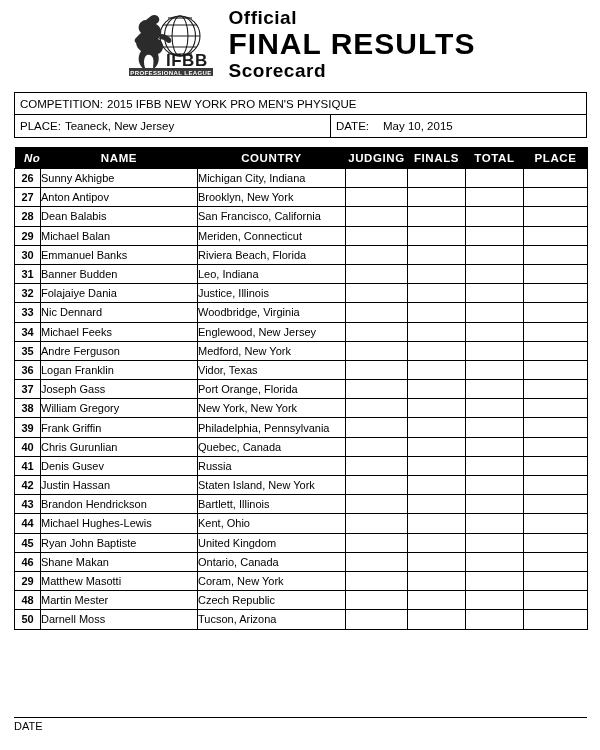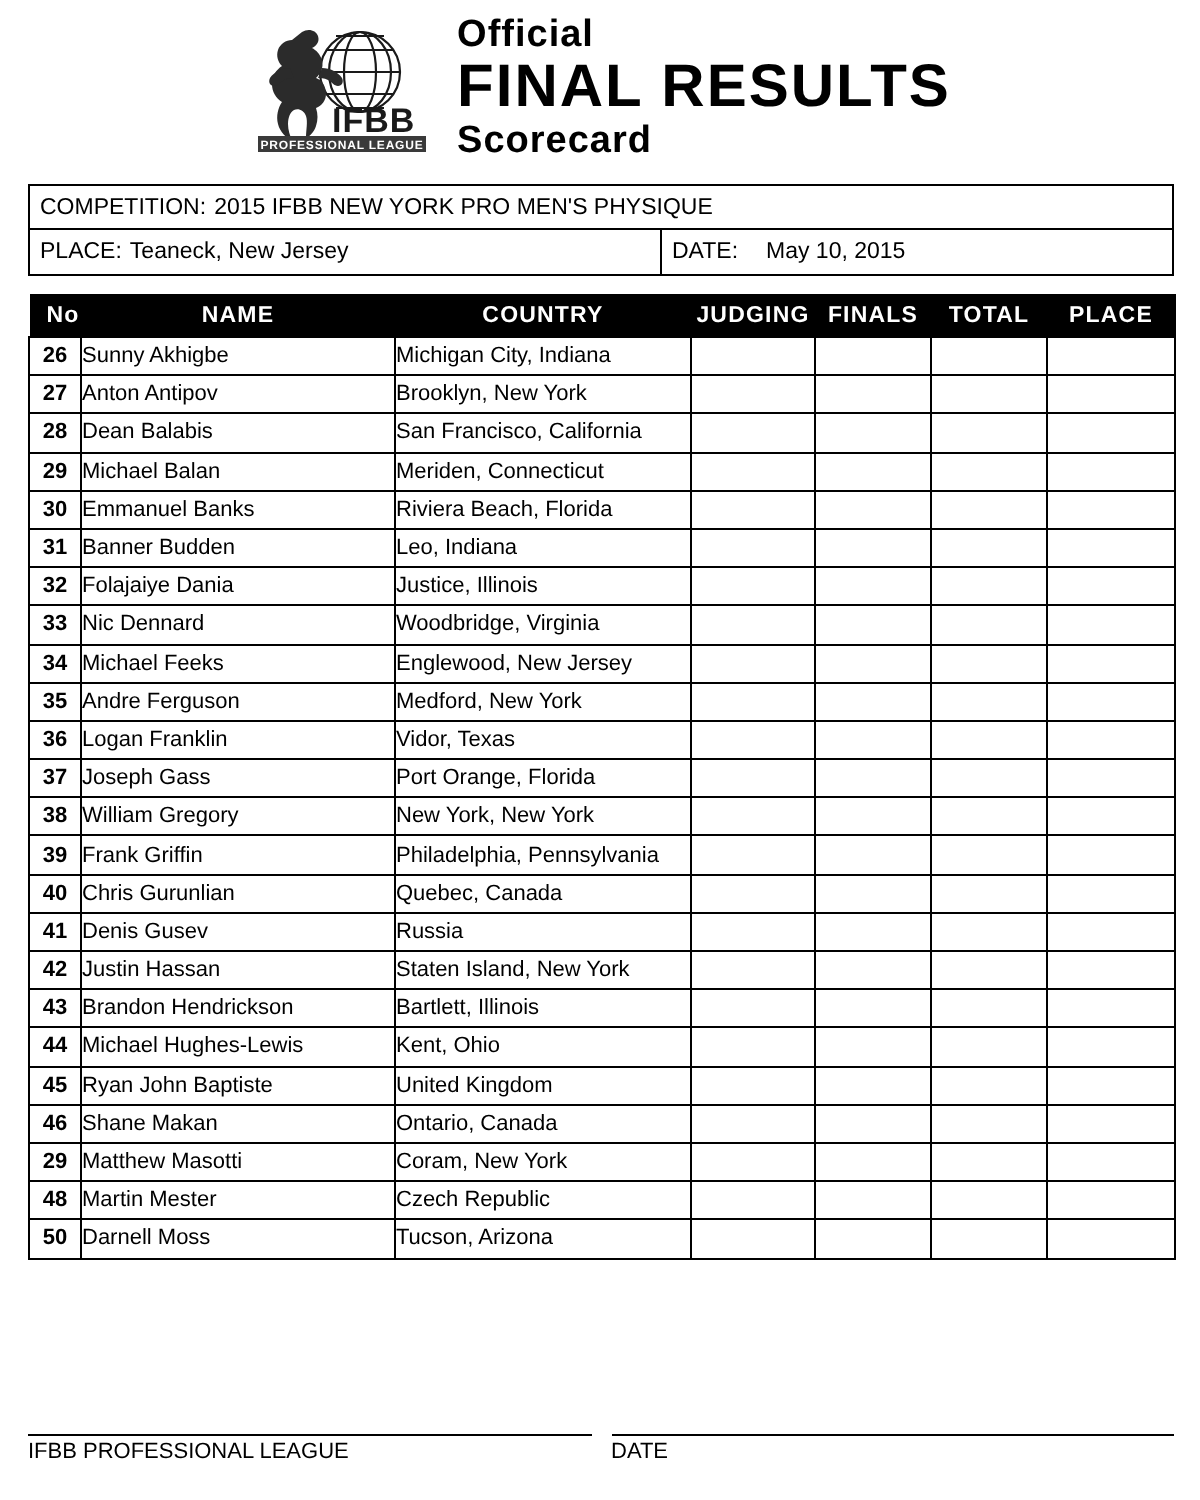--- a/index.html
+++ b/index.html
@@ -105,21 +105,21 @@
     background: #000000;
     color: #ffffff;
     font-size: 11.5px;
     font-weight: bold;
     letter-spacing: 0.6px;
     height: 21px;
     padding: 0;
     text-align: center;
     border: none;
   }
-  .results th.th-no { text-align: center; padding-left: 8px; }
+  .results th.th-no { text-align: right; padding-left: 8px; font-style: italic; }
   .results td {
     border: 1px solid #000000;
     height: 19.2px;
     padding: 0;
     font-size: 11px;
     box-sizing: border-box;
   }
   .results tr td:first-child { border-left: 1.5px solid #000; }
   .results tr td:last-child  { border-right: 1.5px solid #000; }
   .results tr:last-child td  { border-bottom: 1.5px solid #000; }
@@ -460,21 +460,17 @@
           <td class="cell-score"></td>
           <td class="cell-score"></td>
           <td class="cell-score"></td>
         </tr>
       </tbody>
   </table>
 
   <div class="footer">
     <div class="sig">
       <div class="sig-line"></div>
-      <div class="sig-label">IFBB PROFESSIONAL LEAGUE</div>
-    </div>
-    <div class="sig">
-      <div class="sig-line"></div>
       <div class="sig-label">DATE</div>
     </div>
   </div>
 
 </div>
 
 </body></html>

